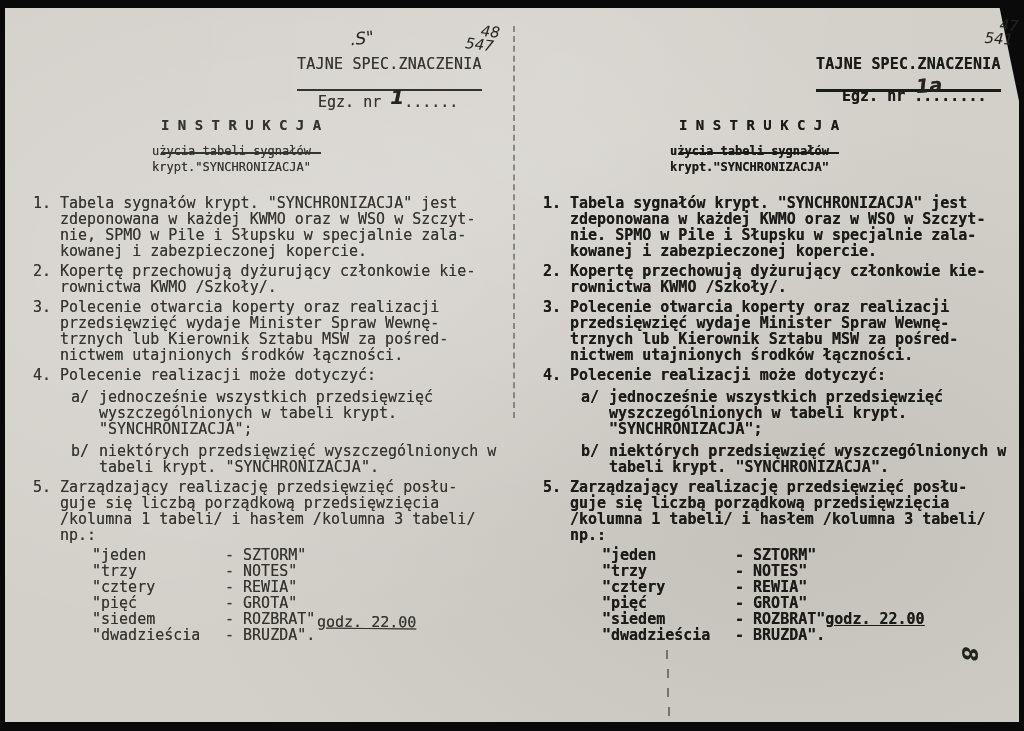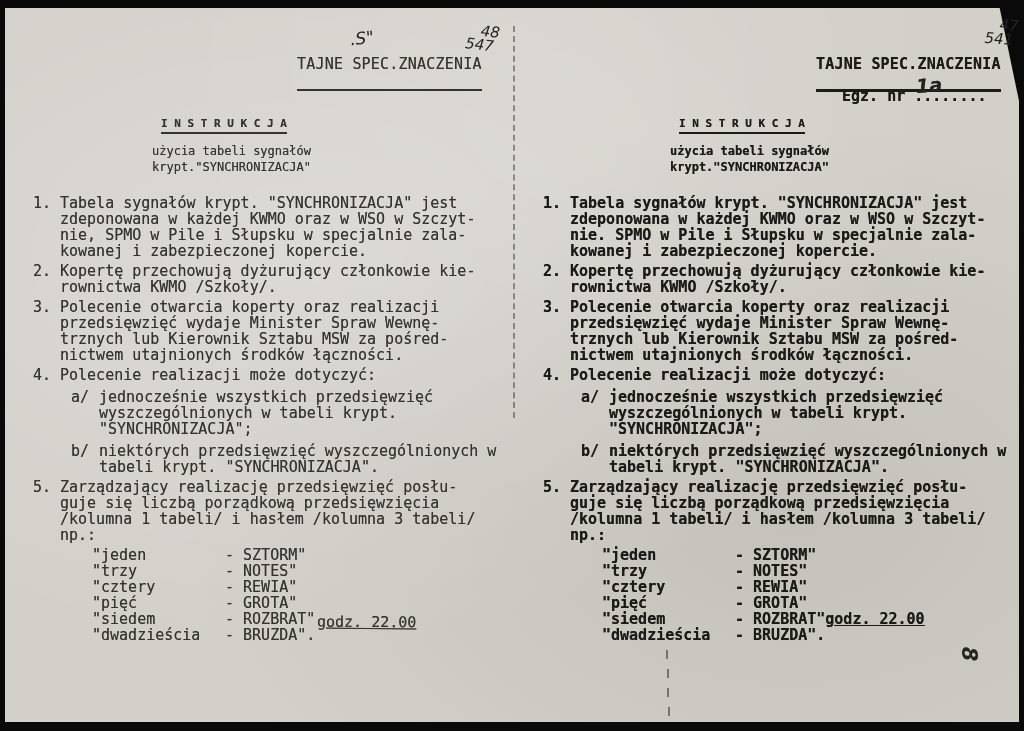--- a/index.html
+++ b/index.html
@@ -32,22 +32,22 @@
     padding-bottom:16px;border-bottom:2px solid currentColor;white-space:pre;
   }
   .page-left  .classification{left:297px;}
   .page-right .classification{left:304px;border-bottom-width:3px;}
 
   .egz-line{position:absolute;top:88px;font-size:15px;white-space:pre;}
   .page-left  .egz-line{left:318px;}
   .page-right .egz-line{left:330px;top:87px;}
 
   .doc-title{
-    position:absolute;top:117px;font-size:11px;font-weight:bold;
-    padding-bottom:2px;border-bottom:2px solid currentColor;white-space:pre;
+    position:absolute;top:117px;font-size:14px;font-weight:bold;
+    padding-bottom:19px;border-bottom:2px solid currentColor;white-space:pre;
   }
   .page-left  .doc-title{left:161px;}
   .page-right .doc-title{left:167px;}
 
   .doc-subtitle{position:absolute;top:143px;font-size:12px;line-height:16px;white-space:pre;}
   .page-left  .doc-subtitle{left:152px;}
   .page-right .doc-subtitle{left:158px;}
 
   .body{position:absolute;top:195px;width:470px;font-size:15px;line-height:16px;}
   .page-left  .body{left:33px;}
@@ -95,20 +95,21 @@
 
 <div class="content">
 
   <div class="page page-left">
     <span class="hand hand-top">
         <span class="n1">48</span>
         <span class="n2">547</span>
       </span>
     <span class="hand hand-s">.S"</span>
     <div class="classification typed">TAJNE SPEC.ZNACZENIA</div>
+    <div class="egz-line typed"><span>Egz. nr </span><span class="hand egz-hand">1</span><span>......</span></div>
     <div class="doc-title typed">I N S T R U K C J A</div>
     <div class="doc-subtitle typed">użycia tabeli sygnałów
 krypt."SYNCHRONIZACJA"</div>
     <div class="body typed">
         <div class="item">
           <span class="num">1.</span>
           <div class="lines">Tabela sygnałów krypt. "SYNCHRONIZACJA" jest
 zdeponowana w każdej KWMO oraz w WSO w Szczyt-
 nie, SPMO w Pile i Słupsku w specjalnie zala-
 kowanej i zabezpieczonej kopercie.</div>

